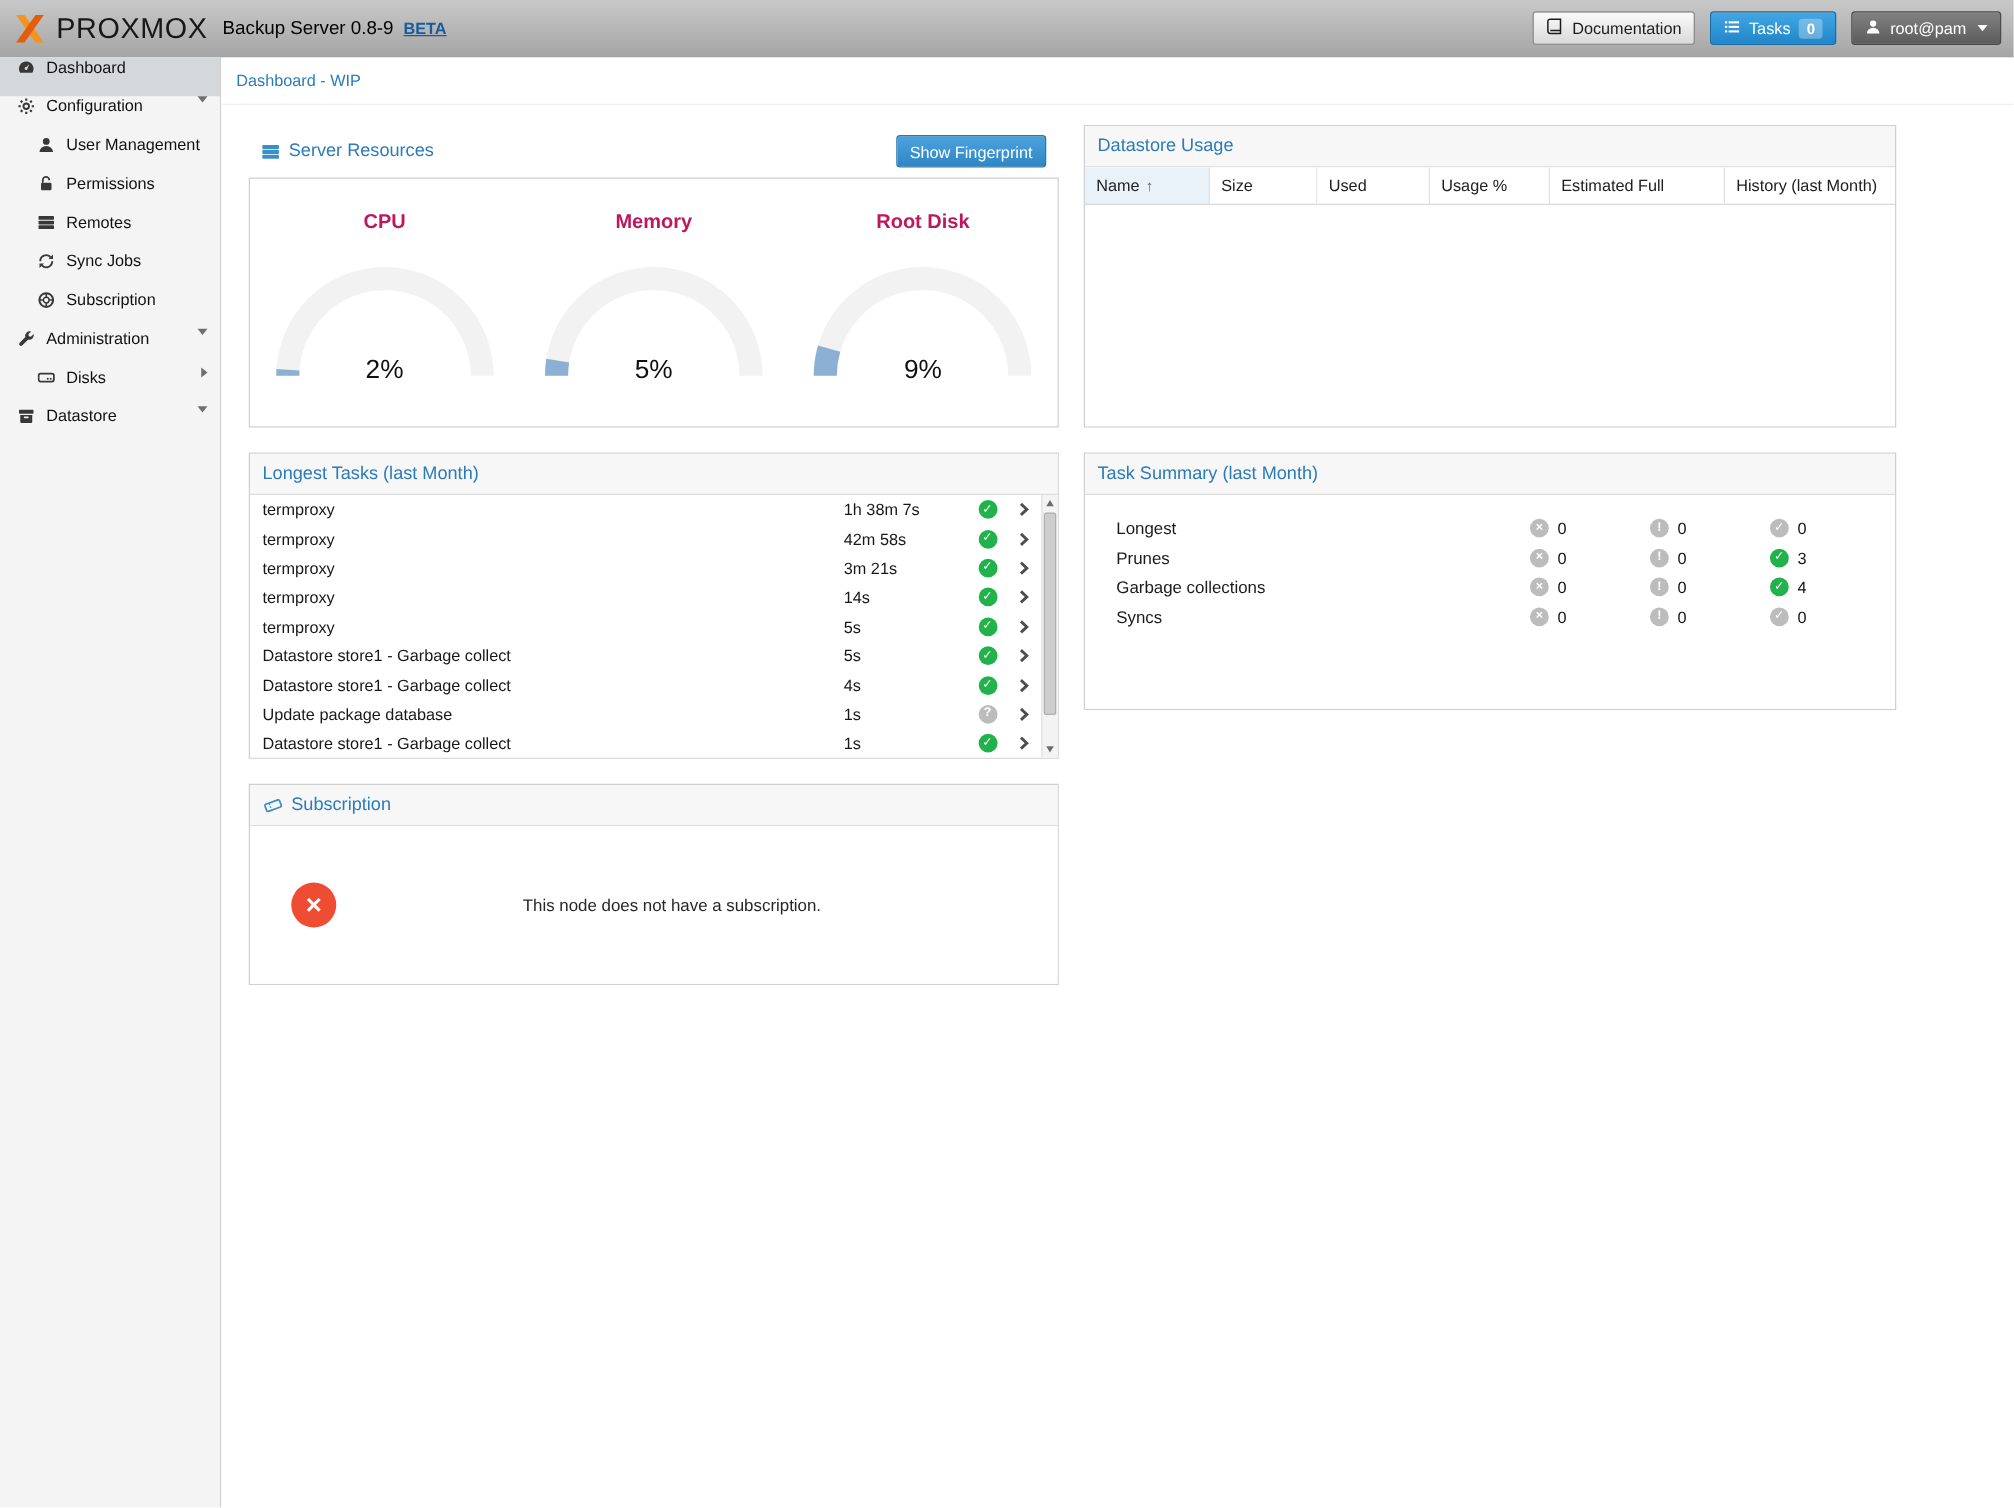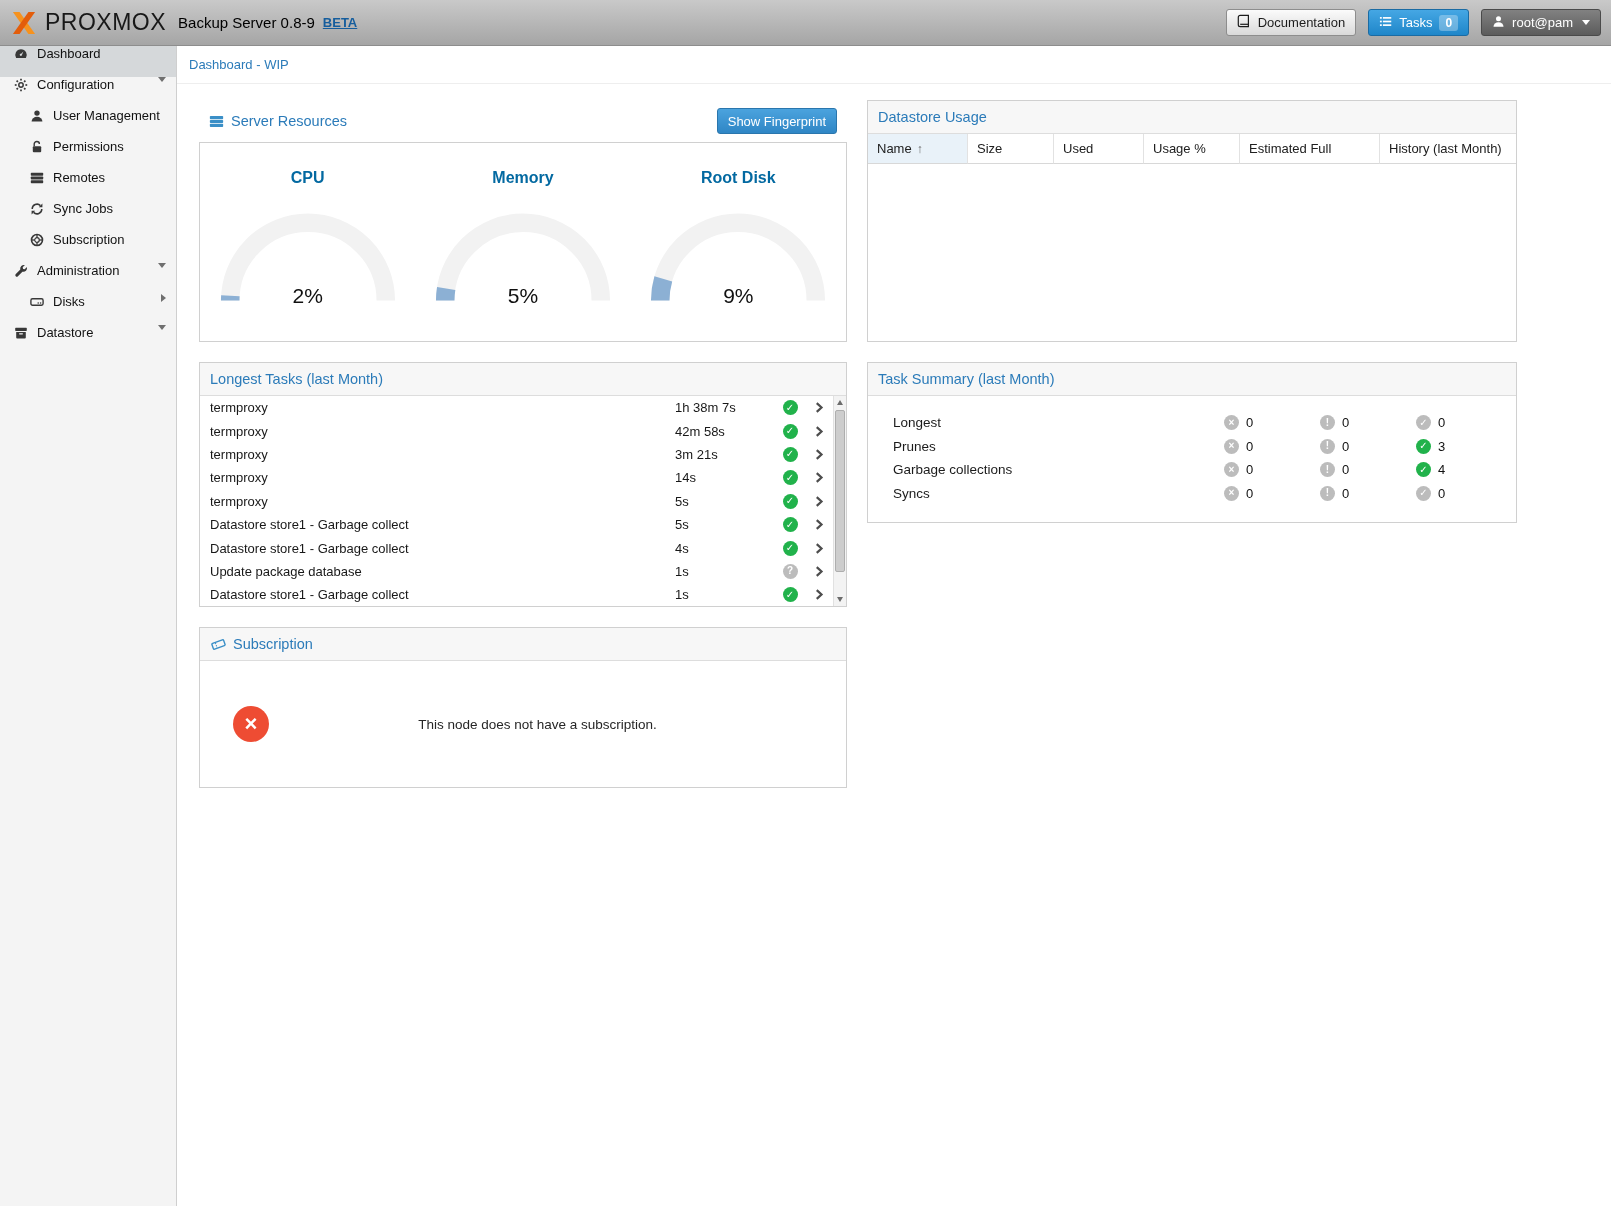--- a/index.html
+++ b/index.html
@@ -50,29 +50,29 @@
   .panel-title{color:#2b7bb9;font-size:14.5px;white-space:nowrap}
   .panel-hicon{color:#3a8fc7;display:inline-flex;width:16px;height:16px;align-items:center;justify-content:center}
   .panel-body{flex:1;overflow:hidden;position:relative;background:#fff}
   .plain{border:none}
   .plain .panel-header{background:transparent;border-bottom:none;height:42px;padding-left:9px}
   .plain .panel-body{border:1px solid #d0d0d0}
   [data-name="server-resources-panel"]{height:242px}
   [data-name="datastore-usage-panel"]{height:242px}
   [data-name="longest-tasks-panel"]{height:245px}
   [data-name="running-tasks-panel"]{height:245px}
-  [data-name="task-summary-panel"]{height:161px}
+  [data-name="task-summary-panel"]{height:206px}
   [data-name="subscription-panel"]{height:161px}
   .fingerprint-btn{margin-left:auto;background:linear-gradient(#4ba3de,#2f86c5);color:#fff;border:1px solid #2a76ad;
                    border-radius:3px;height:26px;padding:0 10px;font-size:13px;cursor:pointer;font-family:inherit}
 
   
   .sr-body{display:flex;padding-top:26px}
   .gauge{flex:1;display:flex;flex-direction:column;align-items:center}
-  .gauge-title{font-size:16px;font-weight:700;color:#0369a1}
+  .gauge-title{font-size:16px;font-weight:700;color:#be185d}
   .gauge-wrap{position:relative;width:192px;height:100px;margin-top:21px}
   .gauge-wrap svg{width:100%;height:100%;display:block}
   .gauge-track{fill:none;stroke:#f2f2f2;stroke-width:20}
   .gauge-value{fill:none;stroke:#8cb0d4;stroke-width:20}
   .gauge-percent{position:absolute;left:0;right:0;bottom:0;text-align:center;font-size:21px;color:#101010}
 
   
   .du-header{display:grid;grid-template-columns:100px 86px 90px 96px 140px 1fr}
   .du-th{display:flex;align-items:center;gap:5px;height:30px;padding:0 9px;border-right:1px solid #e2e2e2;
          border-bottom:1px solid #d8d8d8;color:#202020;cursor:pointer;background:#fff;white-space:nowrap;overflow:hidden}

